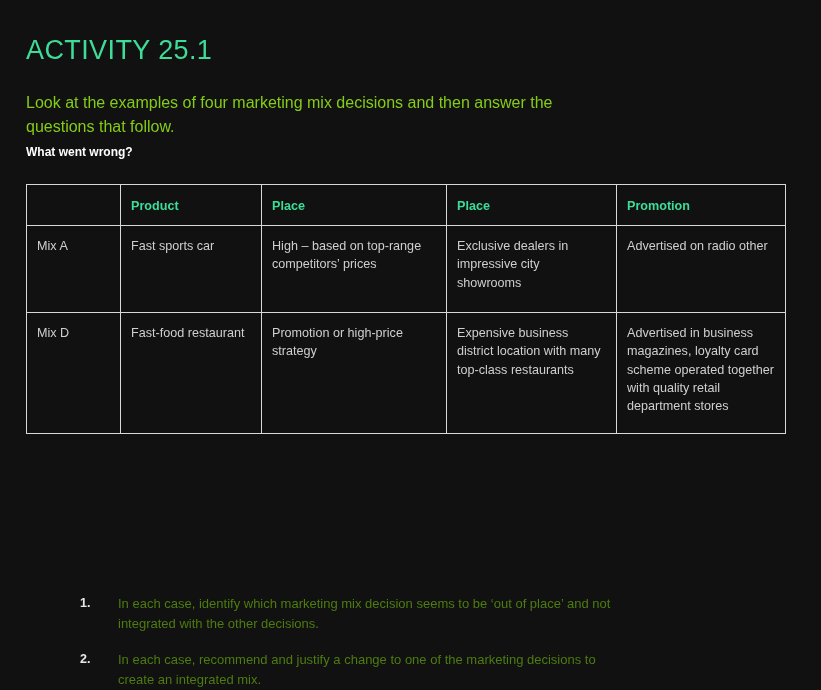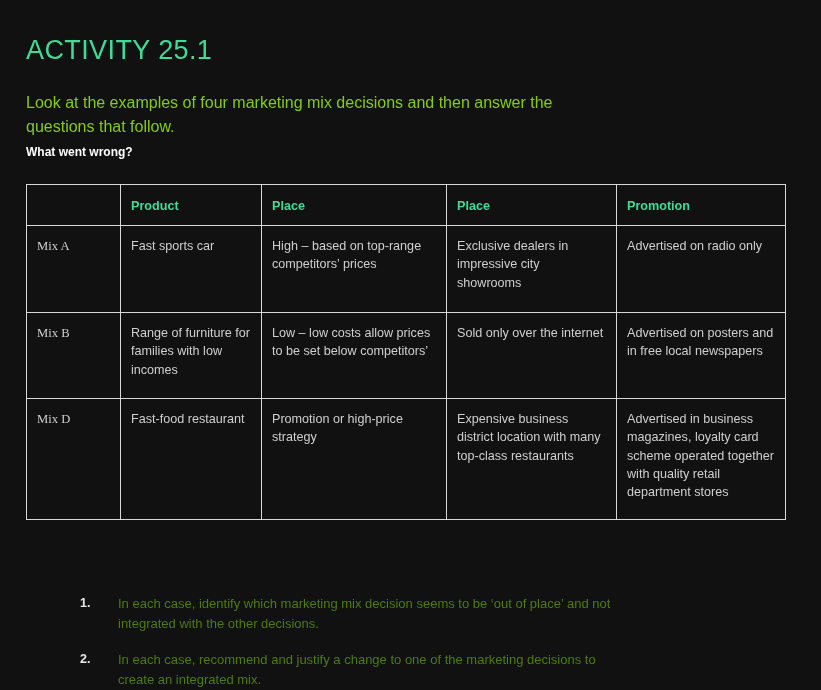--- a/index.html
+++ b/index.html
@@ -83,21 +83,20 @@
   }
   .col-mix   { width: 94px; }
   .col-prod  { width: 141px; }
   .col-price { width: 185px; }
   .col-place { width: 170px; }
   .col-promo { width: 169px; }
 
   .mix-label {
     text-align: center;
     color: #cfcfcf;
-    font-family: Liberation Serif, serif;
   }
   .r-a td { height: 57px; }
   .r-b td { height: 56px; }
   .r-c td { height: 74px; }
   .r-d td { height: 87px; }
 
   
   .questions {
     position: absolute;
     left: 26px;
@@ -153,28 +152,21 @@
         <th>Place</th>
         <th>Promotion</th>
       </tr>
     </thead>
     <tbody>
       <tr class="r-a">
         <td class="mix-label">Mix A</td>
         <td>Fast sports car</td>
         <td>High – based on top-range competitors’ prices</td>
         <td>Exclusive dealers in impressive city showrooms</td>
-        <td>Advertised on radio only</td>
-      </tr>
-      <tr class="r-b">
-        <td class="mix-label">Mix B</td>
-        <td>Range of furniture for families with low incomes</td>
-        <td>Low – low costs allow prices to be set below competitors’</td>
-        <td>Sold only over the internet</td>
-        <td>Advertised on posters and in free local newspapers</td>
+        <td>Advertised on radio other</td>
       </tr>
       <tr class="r-d">
         <td class="mix-label">Mix D</td>
         <td>Fast-food restaurant</td>
         <td>Promotion or high-price strategy</td>
         <td>Expensive business district location with many top-class restaurants</td>
         <td>Advertised in business magazines, loyalty card scheme operated together with quality retail department stores</td>
       </tr>
     </tbody>
   </table>

